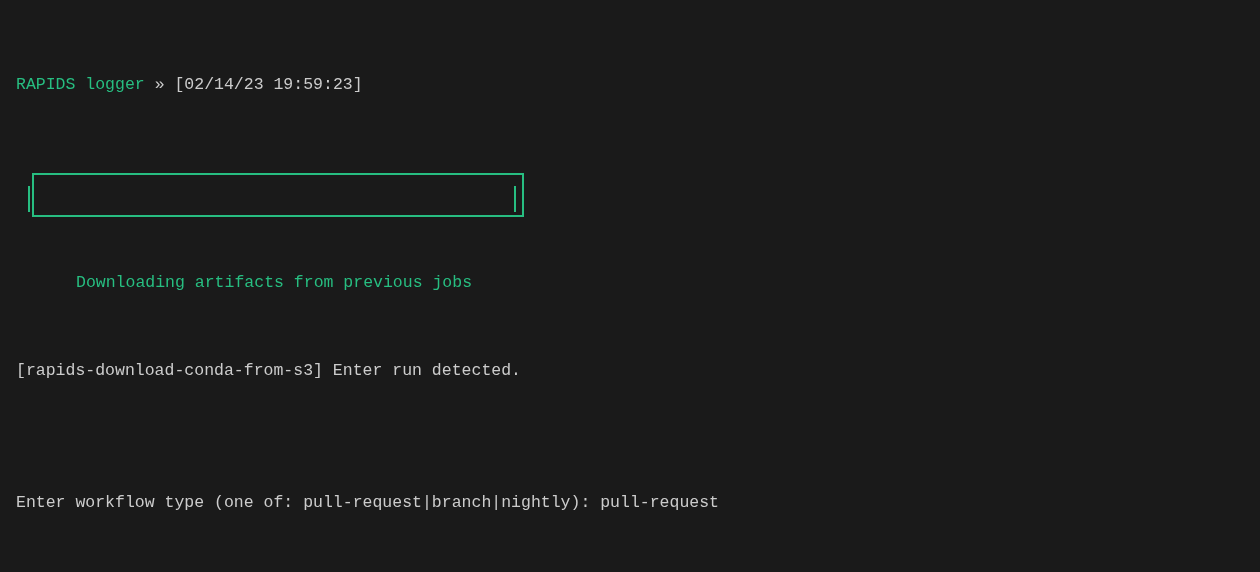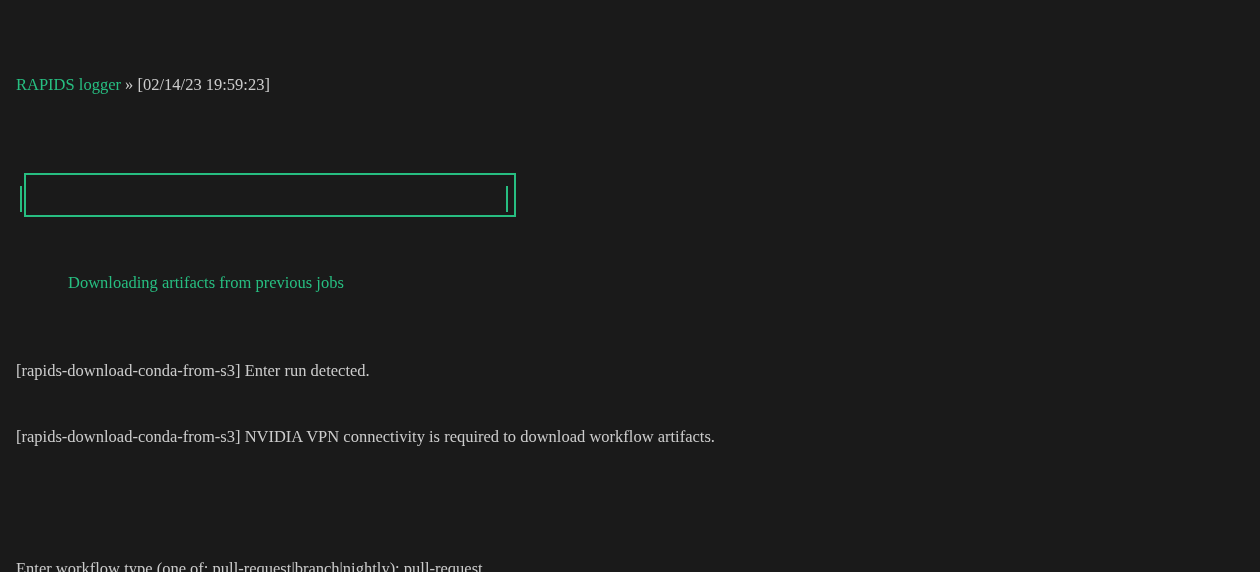--- a/index.html
+++ b/index.html
@@ -2,36 +2,36 @@
 <html style="--accent: #27be81;"><head>
 <meta charset="utf-8">
 <style>
   * { margin: 0; padding: 0; box-sizing: border-box; }
   html, body { width: 1260px; height: 572px; background: #1a1a1a; overflow: hidden; }
   .terminal {
     position: relative;
     width: 1260px;
     height: 572px;
     background: #1a1a1a;
-    font-family: Liberation Serif, serif;
+    font-family: Liberation Mono, monospace;
     font-size: 16.5px;
     line-height: 22px;
     color: #cccccc;
     padding: 8px 0 0 16px;
     white-space: pre;
   }
   .line { min-height: 22px; white-space: pre; }
   .green { color: var(--accent); }
   .fg { color: #cccccc; }
 
   
   .banner-block { position: relative; height: 66px; }
   .banner-box {
     position: absolute;
-    left: 8px;
+    left: 16px;
     top: 11px;
     width: 492px;
     height: 44px;
     border: 2px solid var(--accent);
   }
   .banner-text {
     line-height: 40px;
     padding-left: 42px;
     white-space: pre;
   }
@@ -55,21 +55,20 @@
   <div class="banner-block">
     <div class="banner-box">
       <span class="tick tick-left"></span>
       <span class="tick tick-right"></span>
       <div class="banner-text green">Downloading artifacts from previous jobs</div>
     </div>
   </div>
 
   <div class="line"></div>
   <div class="line">[rapids-download-conda-from-s3] Enter run detected.</div>
-  <div class="line">[rapids-download-conda-from-s3] NVIDIA VPN connectivity is required to download workflow artifacts.</div>
   <div class="line"></div>
   <div class="line">Enter workflow type (one of: pull-request|branch|nightly): pull-request</div>
   
   
   
   
   
   
   
   

